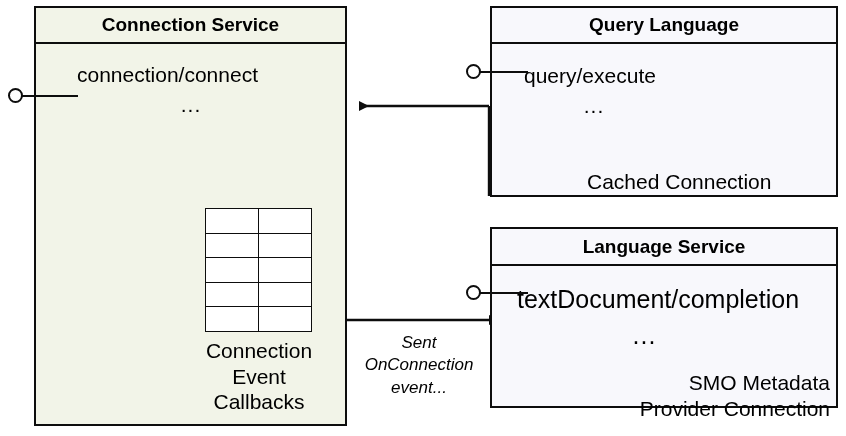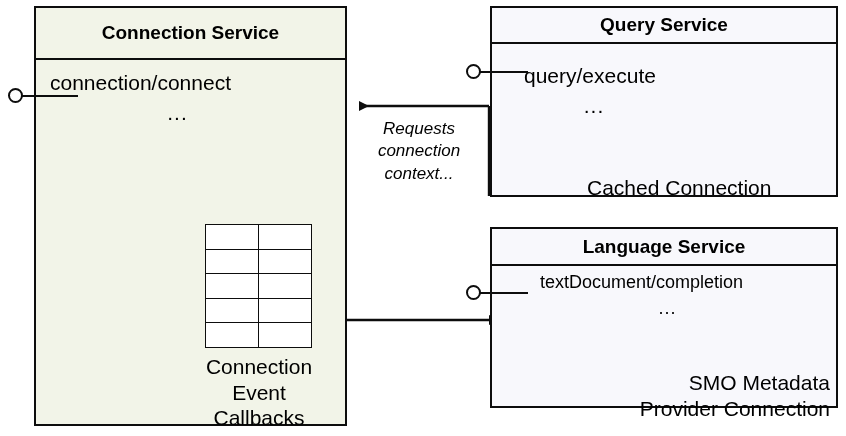--- a/index.html
+++ b/index.html
@@ -147,24 +147,24 @@
       <ellipse cx="563" cy="136" rx="14" ry="6"></ellipse>
     </g>
 
     <g stroke="#5a5a5a" stroke-width="2.2" fill="#f8f8fc" stroke-linejoin="round">
       <path d="M549,350 L549,374 a14,6 0 0 0 28,0 L577,350"></path>
       <ellipse cx="563" cy="350" rx="14" ry="6"></ellipse>
     </g>
   </svg>
 
   <div class="box olive" style="left:34px; top:6px; width:313px; height:420px;">
-    <div class="box-title" style="height:52px; font-size:19px;">Connection Service</div>
+    <div class="box-title" style="height:36px; font-size:19px;">Connection Service</div>
     <div class="box-body" style="height:380px;">
 
-      <div class="op-list" style="top:8px; padding-left:14px; font-size:21px; line-height:1.42;">
+      <div class="op-list" style="top:16px; padding-left:41px; font-size:21px; line-height:1.42;">
         <div class="op-line">connection/connect</div>
         <div class="op-ellipsis" style="padding-right:40px; letter-spacing:1px;">...</div>
       </div>
 
 
       <div class="grid-icon" style="left:169px; top:164px; width:107px; height:124px;">
         <table>
           <tbody>
               <tr>
                 <td></td>
@@ -195,54 +195,54 @@
 Callbacks</div>
     </div>
   </div>
 
   <div class="lollipop" style="left:8px; top:86px; width:30px; height:20px;">
     <div class="circ" style="left:0px; top:2px; width:15px; height:15px;"></div>
     <div class="stem" style="left:14px; top:9px; width:56px;"></div>
   </div>
 
   <div class="box lavender" style="left:490px; top:6px; width:348px; height:191px;">
-    <div class="box-title" style="height:36px; font-size:19px;">Query Service</div>
+    <div class="box-title" style="height:36px; font-size:19px;">Query Language</div>
     <div class="box-body" style="height:143px;text-decoration:underline;">
 
       <div class="op-list" style="top:17px; padding-left:32px; font-size:21px; line-height:1.42;">
         <div class="op-line">query/execute</div>
         <div class="op-ellipsis" style="width:140px; letter-spacing:1px;">...</div>
       </div>
 
-      <div class="artifact-label" style="left:95px; top:125px; width:240px; font-size:21px; text-align:left;margin-top:6px;">Cached Connection</div>
+      <div class="artifact-label" style="left:95px; top:125px; width:240px; font-size:21px; text-align:left;">Cached Connection</div>
     </div>
   </div>
 
   <div class="lollipop" style="left:466px; top:62px; width:30px; height:20px;">
     <div class="circ" style="left:0px; top:2px; width:15px; height:15px;"></div>
     <div class="stem" style="left:14px; top:9px; width:48px;"></div>
   </div>
 
   <div class="box lavender" style="left:490px; top:227px; width:348px; height:181px;">
     <div class="box-title" style="height:37px; font-size:19px;">Language Service</div>
     <div class="box-body" style="height:156px;">
 
-      <div class="op-list" style="top:4px; padding-left:48px; font-size:18px; line-height:1.42;">
+      <div class="op-list" style="top:16px; padding-left:25px; font-size:25px; line-height:1.42;">
         <div class="op-line">textDocument/completion</div>
         <div class="op-ellipsis" style="width:255px; letter-spacing:1px;">...</div>
       </div>
 
       <div class="artifact-label" style="left:86px; top:104px; width:252px; font-size:21px;text-align:right;">SMO Metadata
 Provider Connection</div>
     </div>
   </div>
 
   <div class="lollipop" style="left:466px; top:283px; width:30px; height:20px;">
     <div class="circ" style="left:0px; top:2px; width:15px; height:15px;"></div>
     <div class="stem" style="left:14px; top:9px; width:48px;"></div>
   </div>
 
-  <div class="conn-label" style="left:355px; top:118px; width:128px; font-size:17px;">Requests
-connection
-context...</div>
-
+
+  <div class="conn-label" style="left:352px; top:332px; width:134px; font-size:17px;">Sent
+OnConnection
+event...</div>
 
 </div>
 
 </body></html>

